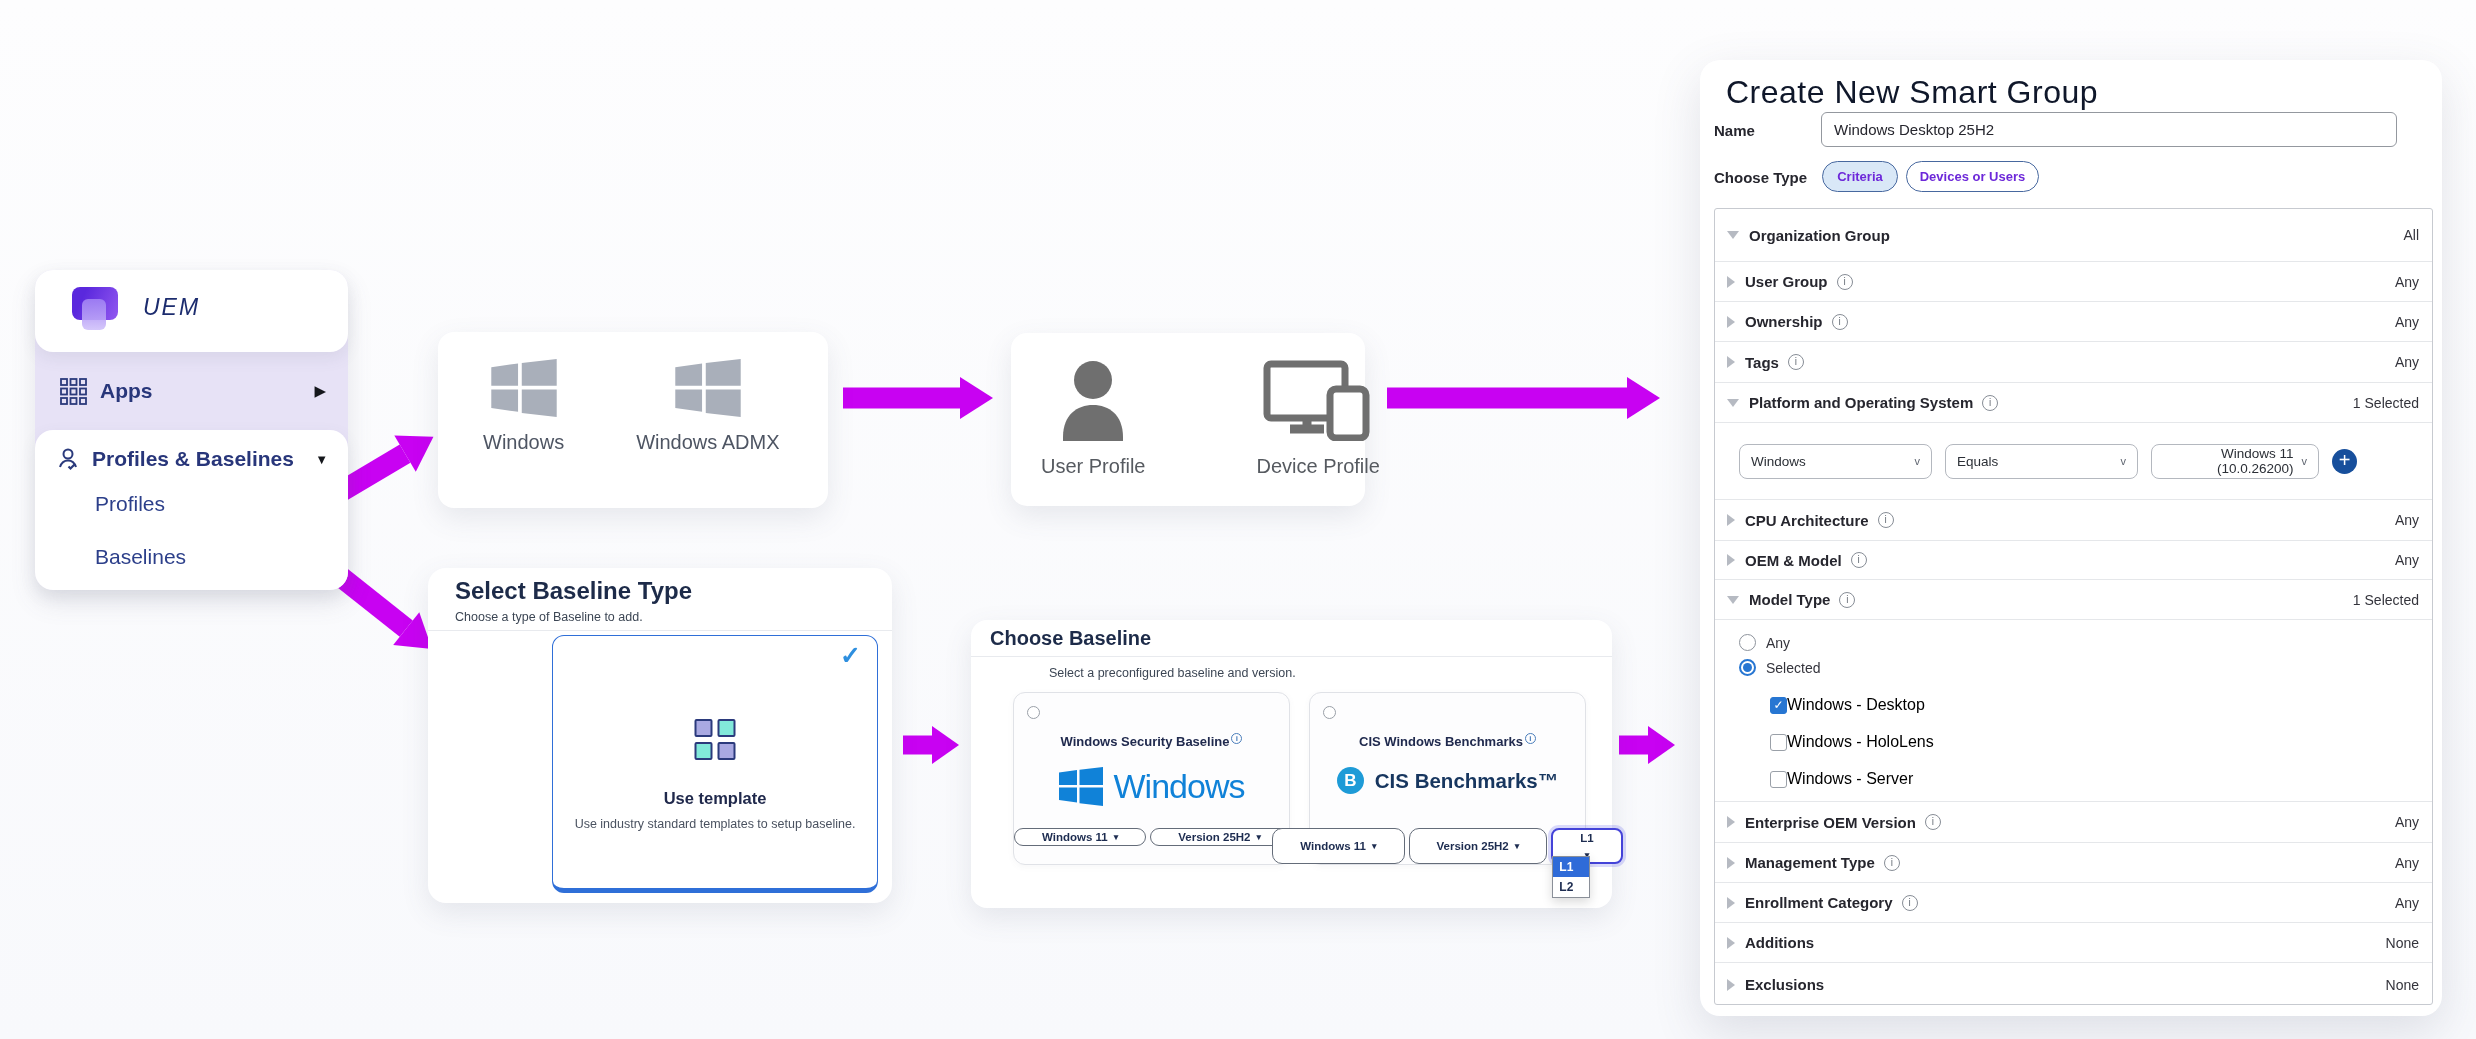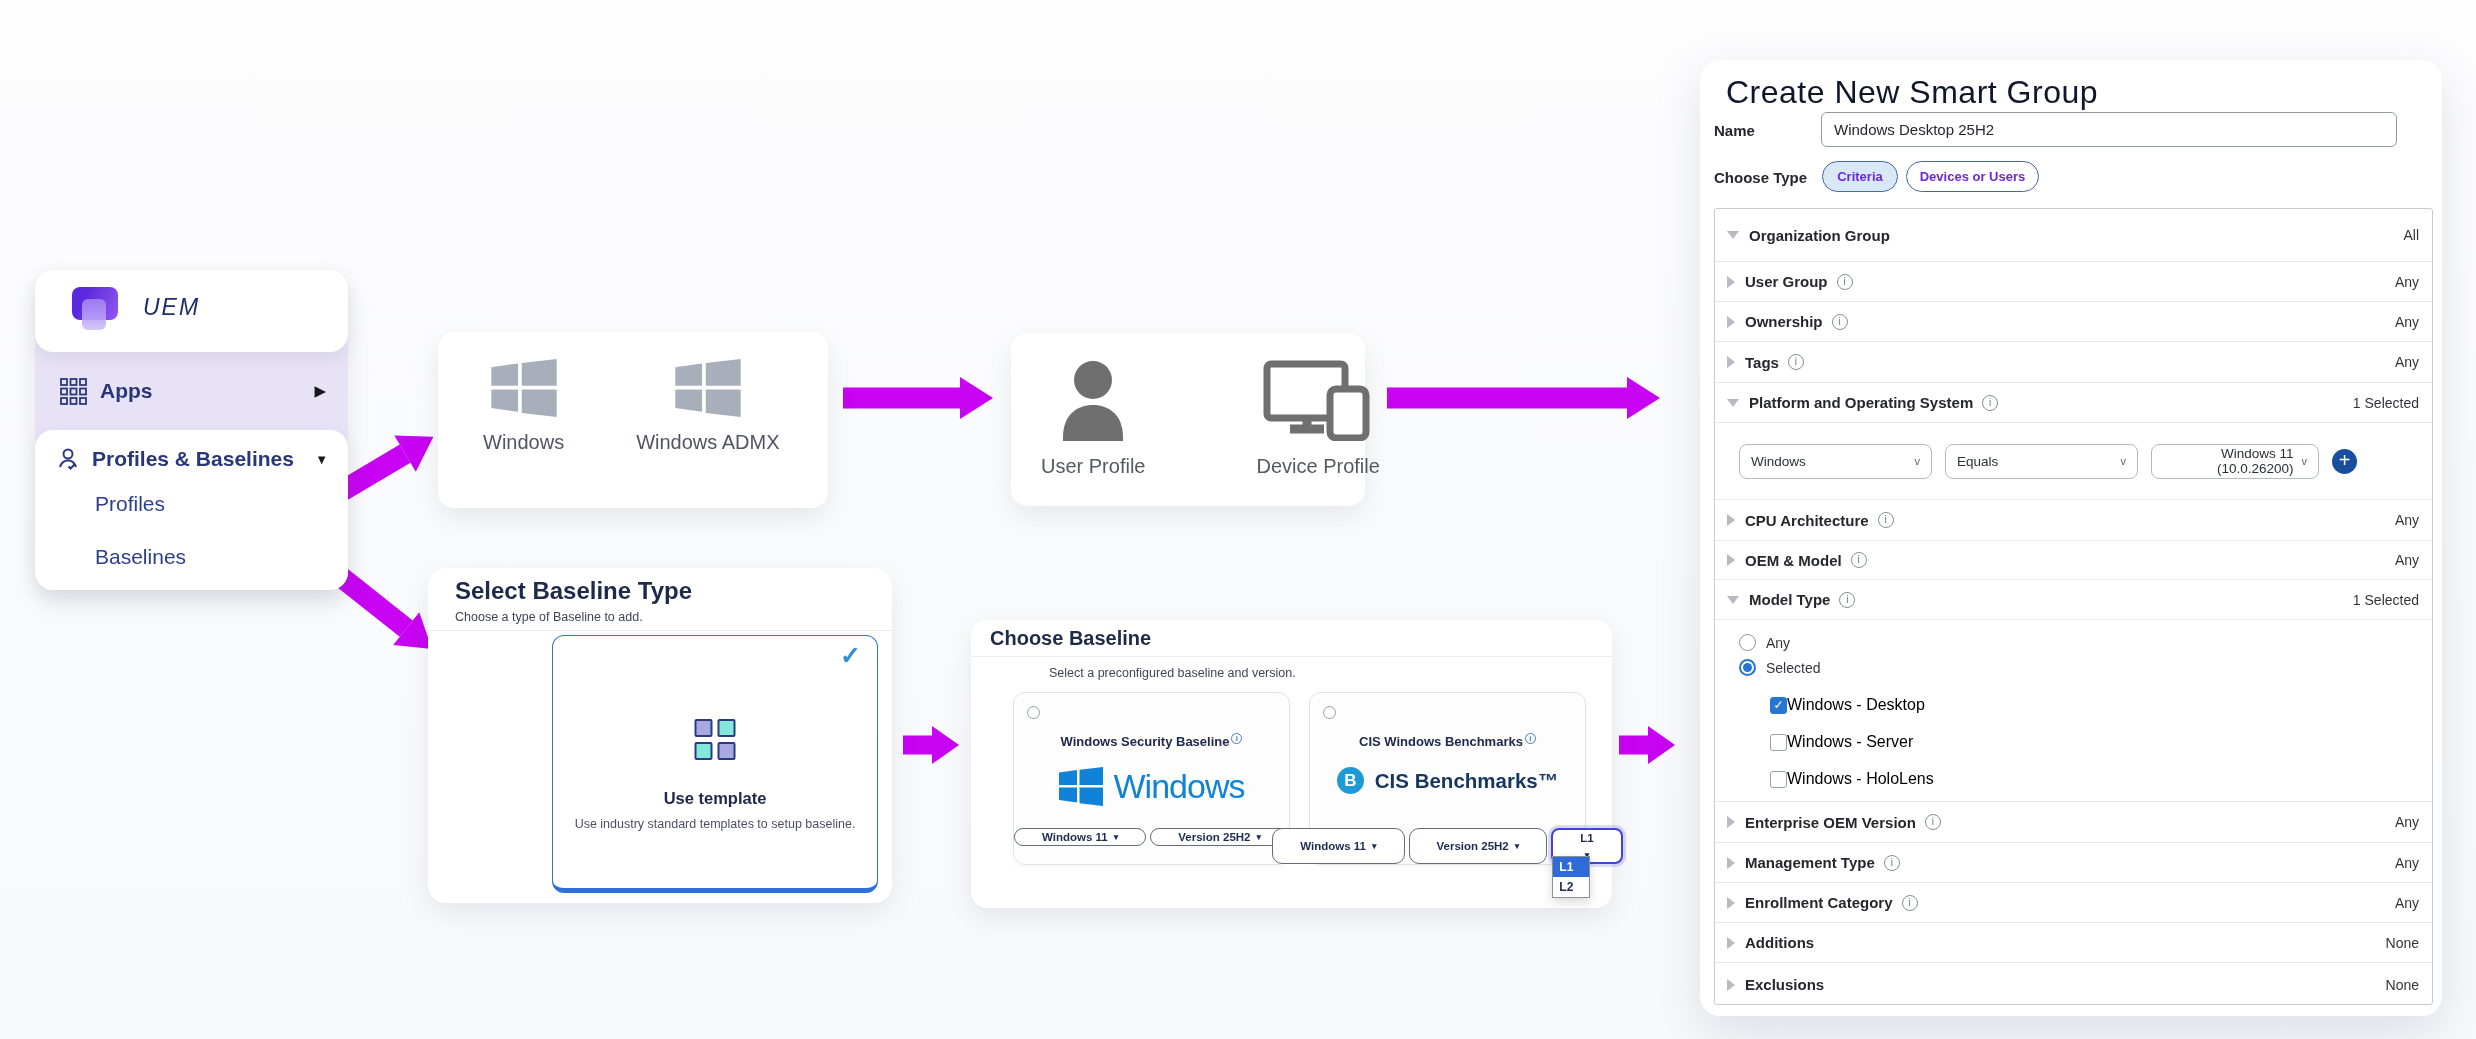--- a/index.html
+++ b/index.html
@@ -388,25 +388,25 @@
         <div class="opt-row">
           <span class="radio sel"></span>
           <span class="olbl">Selected</span>
         </div>
         <div class="cbx-row">
           <span class="cb checked">✓</span>
           <span class="olbl">Windows - Desktop</span>
         </div>
         <div class="cbx-row">
           <span class="cb"></span>
-          <span class="olbl">Windows - Server</span>
+          <span class="olbl">Windows - HoloLens</span>
         </div>
         <div class="cbx-row">
           <span class="cb"></span>
-          <span class="olbl">Windows - HoloLens</span>
+          <span class="olbl">Windows - Server</span>
         </div>
       </div>
 
       <div class="crow" style="height:41px;">
         <span class="tri-r"></span>
         <span class="lbl">Enterprise OEM Version</span>
         <span class="info">i</span>
         <span class="val">Any</span>
       </div>
 

